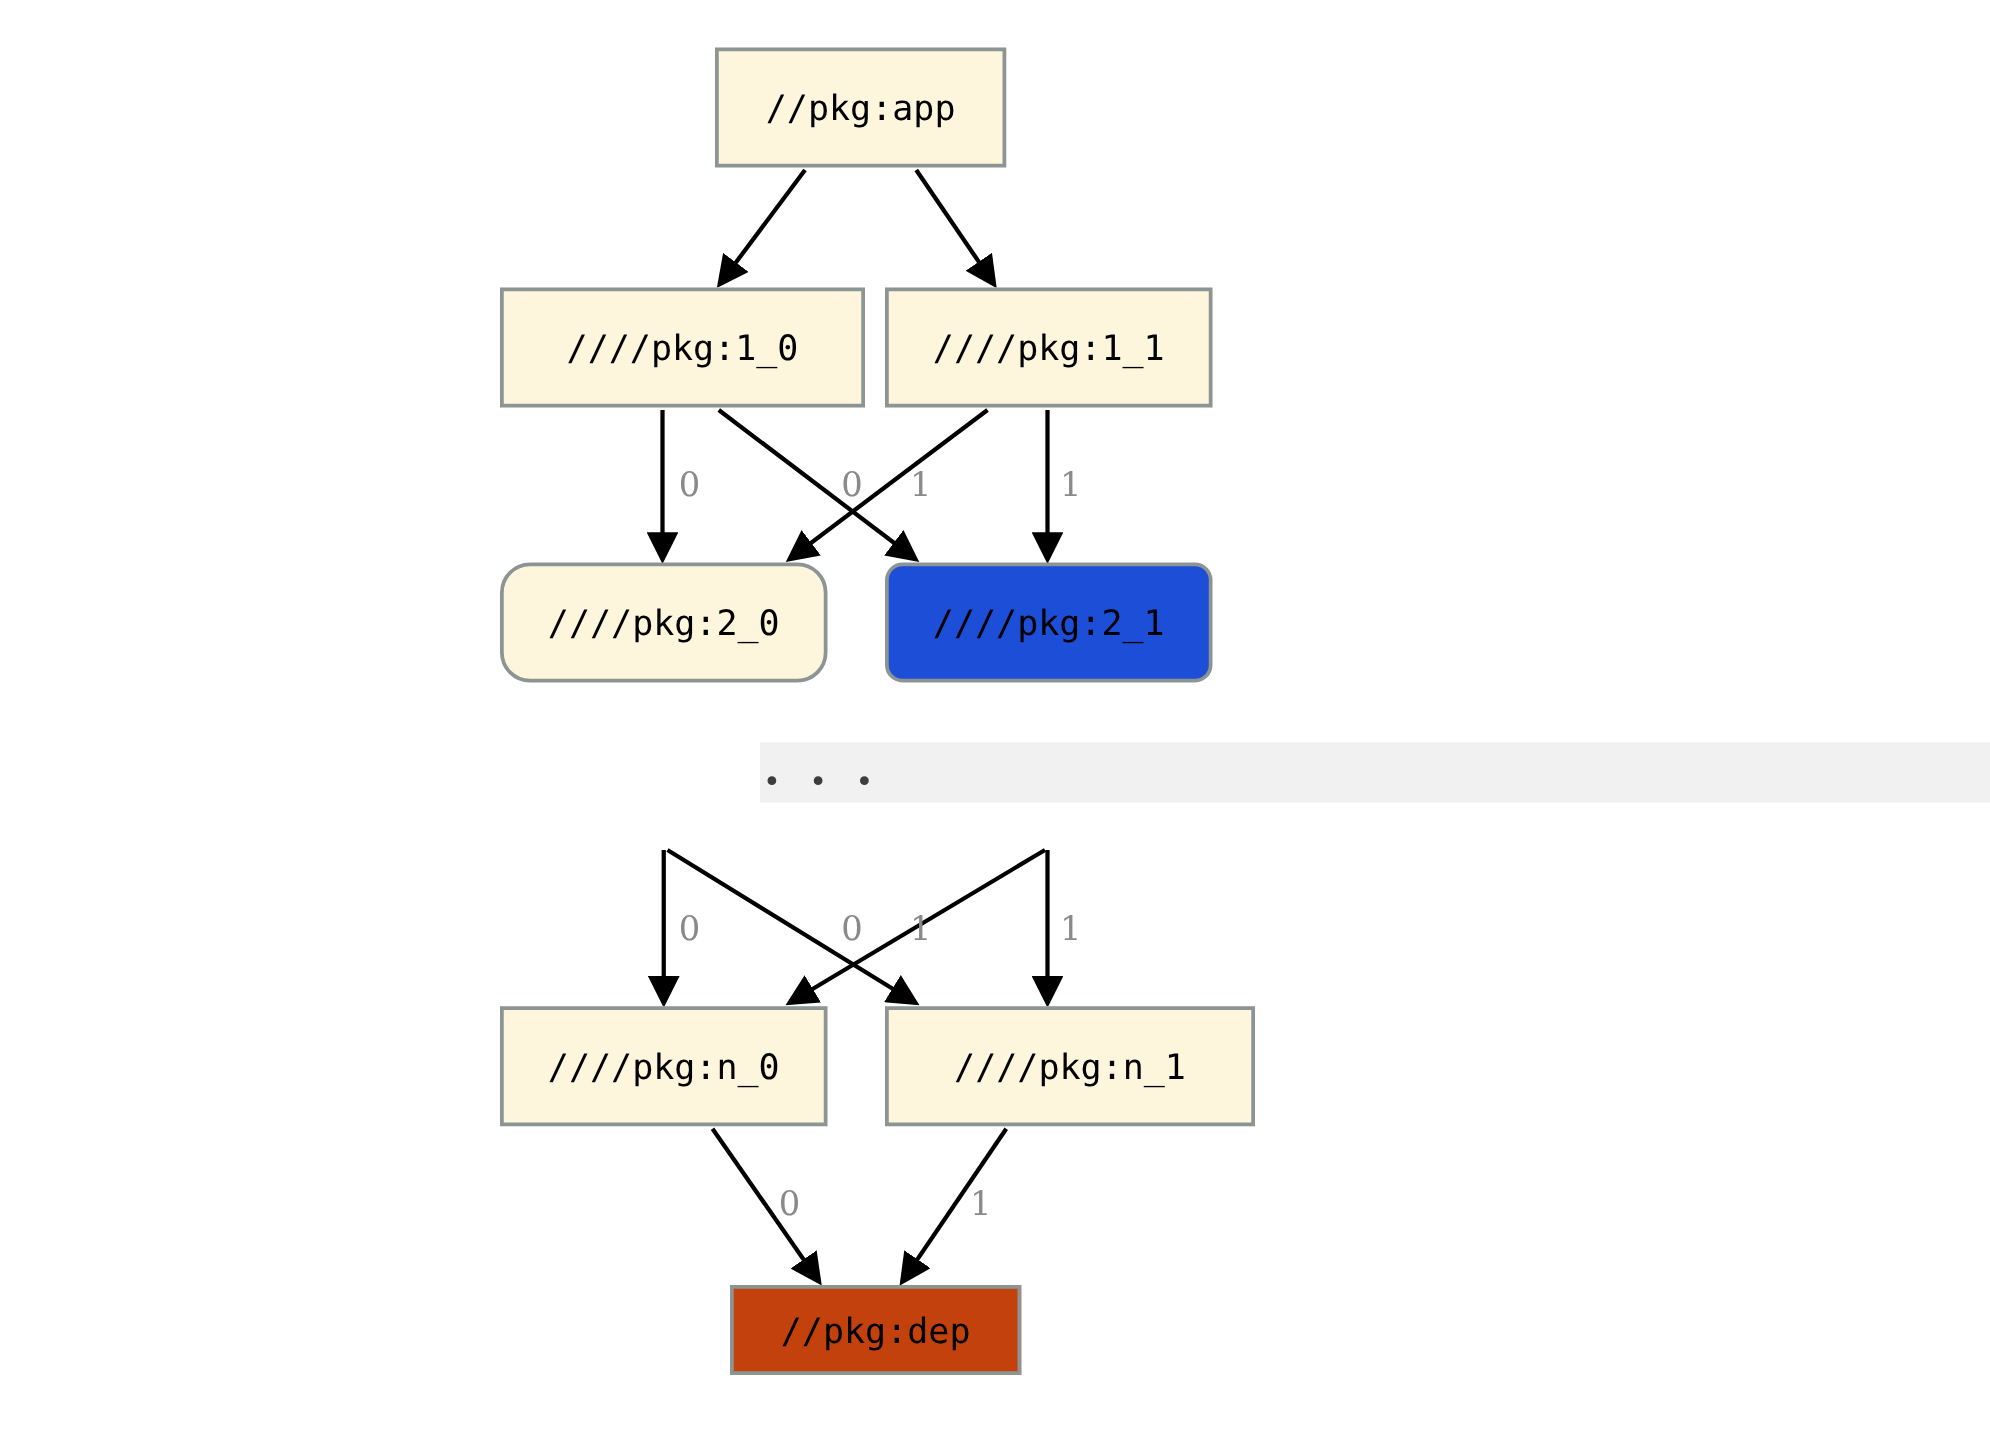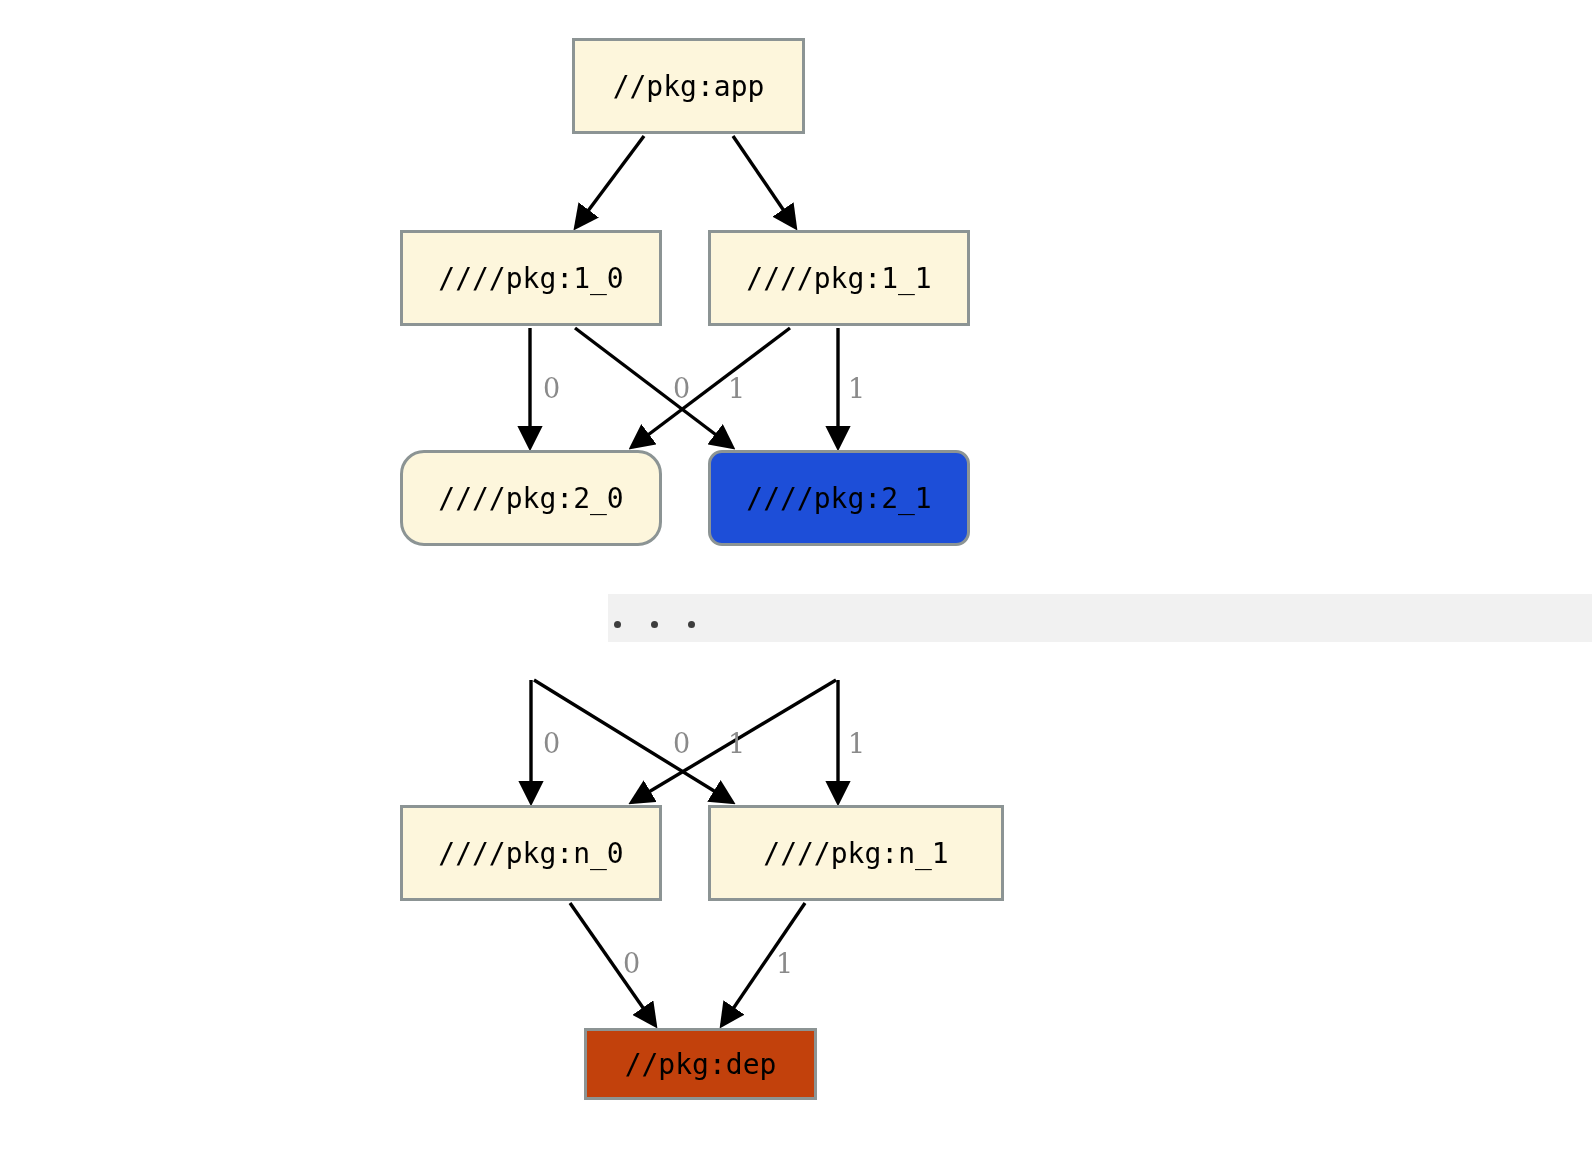--- a/index.html
+++ b/index.html
@@ -92,21 +92,21 @@
         <line x1="838" y1="680" x2="838" y2="802" marker-end="url(#arrow)" stroke="#000000"></line>
         <line x1="570" y1="903" x2="655" y2="1025" marker-end="url(#arrow)" stroke="#000000"></line>
         <line x1="805" y1="903" x2="722" y2="1025" marker-end="url(#arrow)" stroke="#000000"></line>
       </g>
   </svg>
 
   <div id="nodes-layer">
       <div class="node-box" style="left: 572px; top: 38px; width: 233px; height: 96px; background: rgb(253, 246, 220); border-color: rgb(140, 148, 148);">
         <span class="node-label">//pkg:app</span>
       </div>
-      <div class="node-box" style="left: 400px; top: 230px; width: 262px; height: 96px; background: rgb(253, 246, 220); border-color: rgb(140, 148, 148);">
+      <div class="node-box" style="left: 400px; top: 230px; width: 292px; height: 96px; background: rgb(253, 246, 220); border-color: rgb(140, 148, 148);">
         <span class="node-label">////pkg:1_0</span>
       </div>
       <div class="node-box" style="left: 708px; top: 230px; width: 262px; height: 96px; background: rgb(253, 246, 220); border-color: rgb(140, 148, 148);">
         <span class="node-label">////pkg:1_1</span>
       </div>
       <div class="node-box" style="left: 400px; top: 450px; width: 262px; height: 96px; background: rgb(253, 246, 220); border-color: rgb(140, 148, 148); border-radius: 24px;">
         <span class="node-label">////pkg:2_0</span>
       </div>
       <div class="node-box" style="left: 708px; top: 450px; width: 262px; height: 96px; background: #1d4ed8; border-color: rgb(140, 148, 148); border-radius: 14px;">
         <span class="node-label">////pkg:2_1</span>

